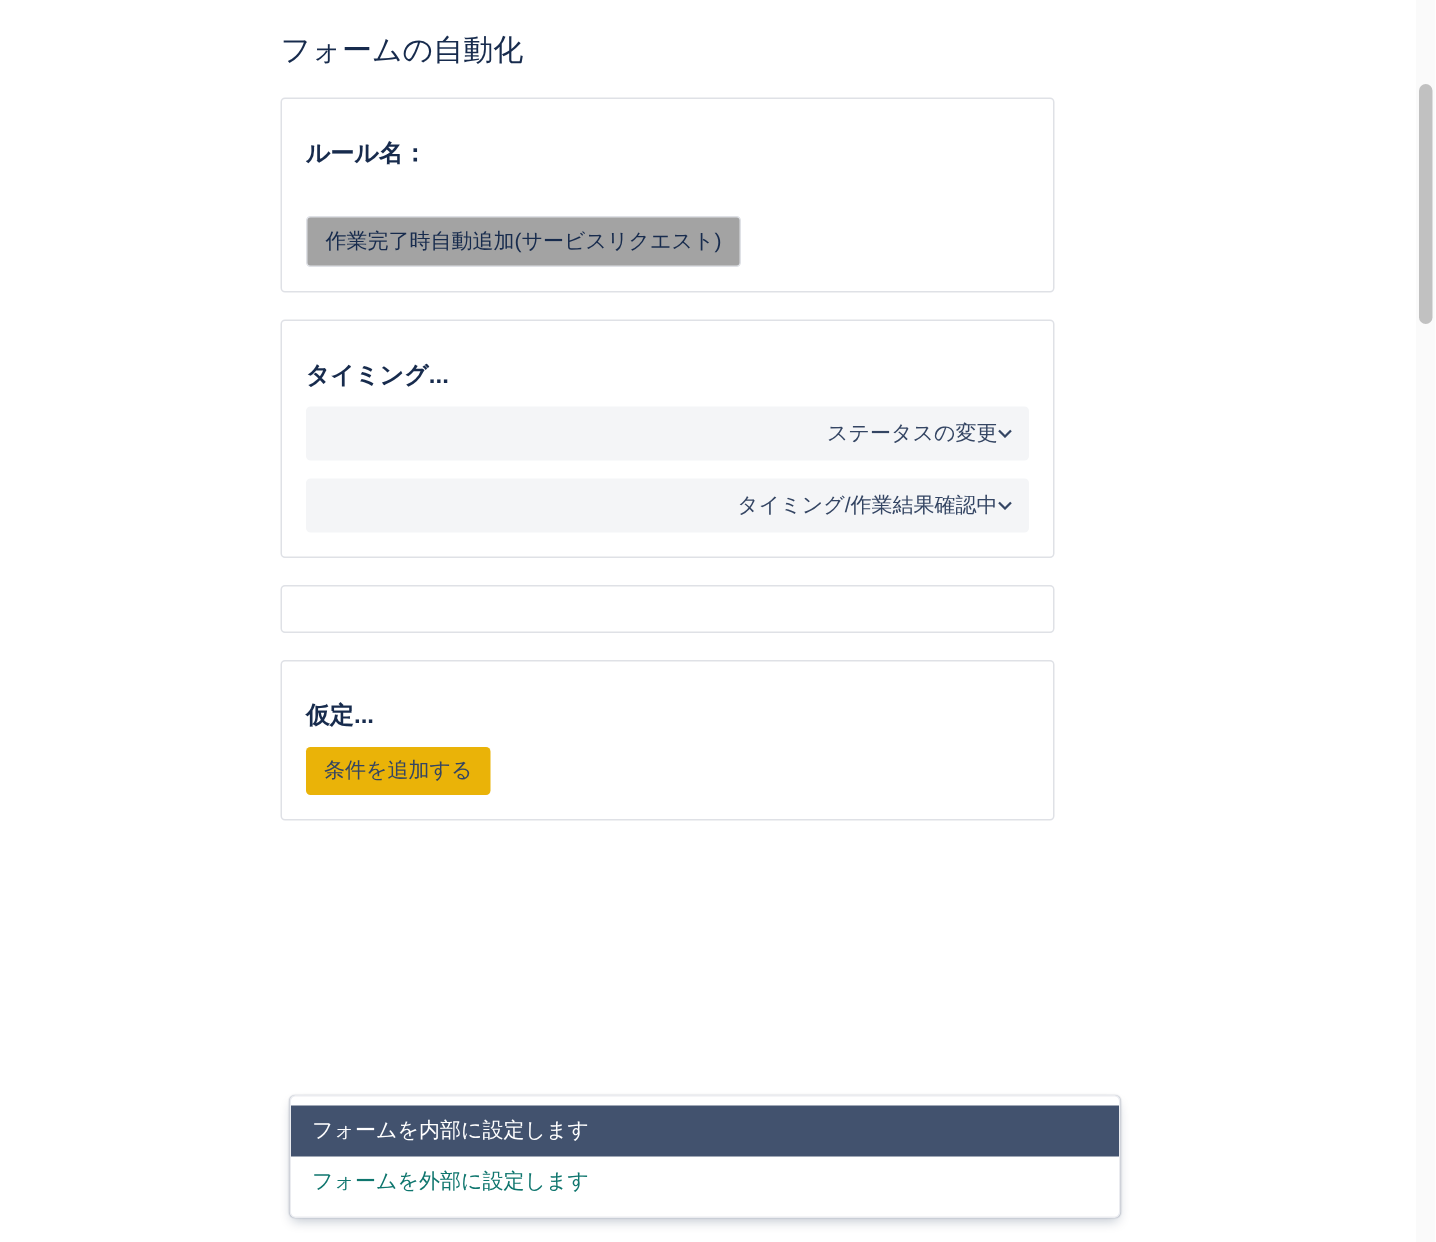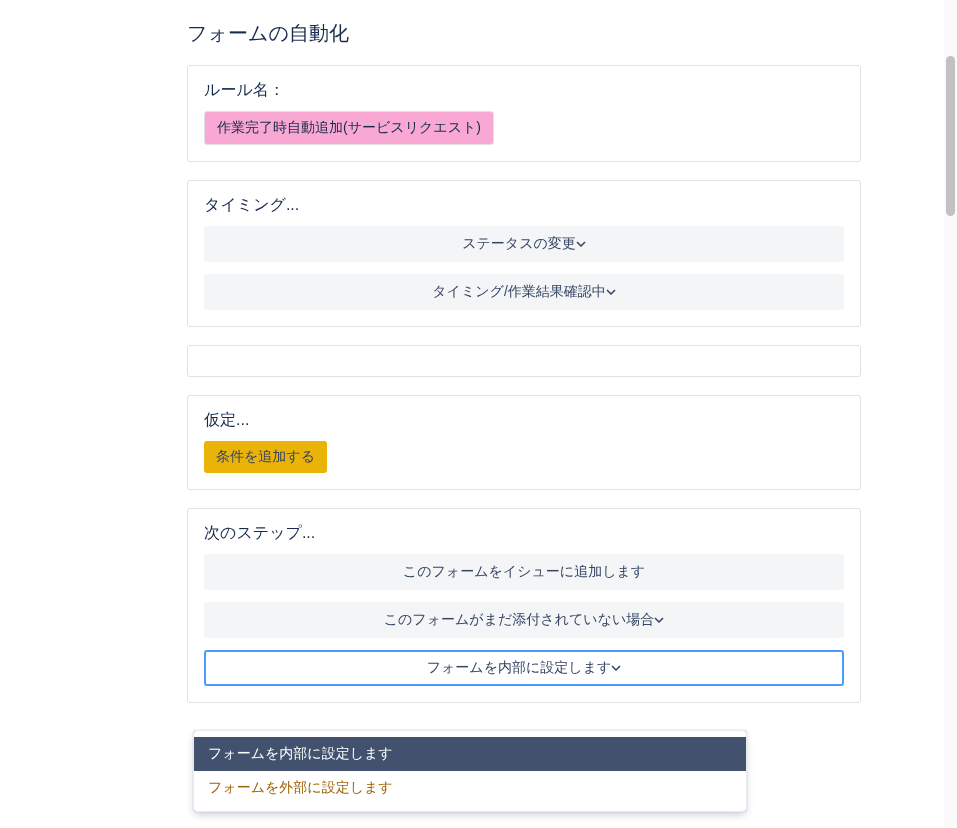--- a/index.html
+++ b/index.html
@@ -11,59 +11,61 @@
       font-family: -apple-system, BlinkMacSystemFont, "Segoe UI", "Helvetica Neue", Arial, "Hiragino Kaku Gothic ProN", "Meiryo", sans-serif;
       background: #ffffff;
       width: 957px;
       height: 828px;
       position: relative;
       overflow: hidden;
     }
     .page-wrapper {
       padding: 20px 0 0 0;
       margin-left: 187px;
-      width: 674px;
+      width: 516px;
     }
     .page-title {
       font-size: 20px;
       font-weight: 500;
       color: #172B4D;
       margin-bottom: 18px;
     }
     .card {
       border: 1px solid #DFE1E6;
       border-radius: 3px;
       padding: 14px 16px 16px 16px;
       margin-bottom: 18px;
       background: #fff;
     }
     .card-label {
       font-size: 16px;
-      font-weight: 400;
+      font-weight: 700;
       color: #172B4D;
       margin-bottom: 10px;
+      margin-top: 12px;
     }
     .rule-name-chip {
       display: inline-block;
       border: 1px solid #DFE1E6;
       border-radius: 3px;
       padding: 7px 12px;
       font-size: 14px;
       color: #172B4D;
-      background: #f9a8d4;
+      background: #a3a3a3;
+      margin-top: 21px;
     }
     .select-field {
       background: #F4F5F7;
       border: 1px solid #F4F5F7;
       border-radius: 3px;
       padding: 8px 10px;
       font-size: 14px;
       color: #344563;
       display: flex;
-      justify-content: center;
+      justify-content: flex-end;
       align-items: center;
       margin-bottom: 12px;
       cursor: pointer;
     }
     .select-field:last-of-type {
       margin-bottom: 0;
     }
     .select-field.focused {
       background: #fff;
       border: 2px solid #4C9AFF;
@@ -102,21 +104,21 @@
       background: #fff;
       border: 1px solid #EBECF0;
       border-radius: 4px;
       box-shadow: 0 4px 8px -2px rgba(9,30,66,0.25), 0 0 1px rgba(9,30,66,0.31);
       padding: 6px 0;
       z-index: 10;
     }
     .dropdown-option {
       padding: 8px 14px;
       font-size: 14px;
-      color: #a16207;
+      color: #0f766e;
       cursor: pointer;
     }
     .dropdown-option.selected {
       background: #42526E;
       color: #fff;
     }
     .scrollbar-track {
       position: absolute;
       right: 0;
       top: 0;
@@ -166,42 +168,20 @@
   </div>
 
   <div class="card">
   </div>
 
   <div class="card">
     <div class="card-label">仮定...</div>
     <button class="add-condition-btn">条件を追加する</button>
   </div>
 
-  <div class="card">
-    <div class="card-label">次のステップ...</div>
-    <div class="select-field readonly">
-      <span>このフォームをイシューに追加します</span>
-    </div>
-    <div class="select-field">
-      <span>このフォームがまだ添付されていない場合</span>
-      <span class="chevron">
-        <svg viewBox="0 0 10 6" fill="none">
-            <path d="M1 1L5 5L9 1" stroke="currentColor" stroke-width="1.5"></path>
-          </svg>
-      </span>
-    </div>
-    <div class="select-field focused">
-      <span>フォームを内部に設定します</span>
-      <span class="chevron">
-        <svg viewBox="0 0 10 6" fill="none">
-            <path d="M1 1L5 5L9 1" stroke="currentColor" stroke-width="1.5"></path>
-          </svg>
-      </span>
-    </div>
-  </div>
 </div>
 
 <div class="dropdown-popup">
   <div class="dropdown-option selected">フォームを内部に設定します</div>
   <div class="dropdown-option">フォームを外部に設定します</div>
 </div>
 
 <div class="scrollbar-track">
   <div class="scrollbar-thumb"></div>
 </div>

